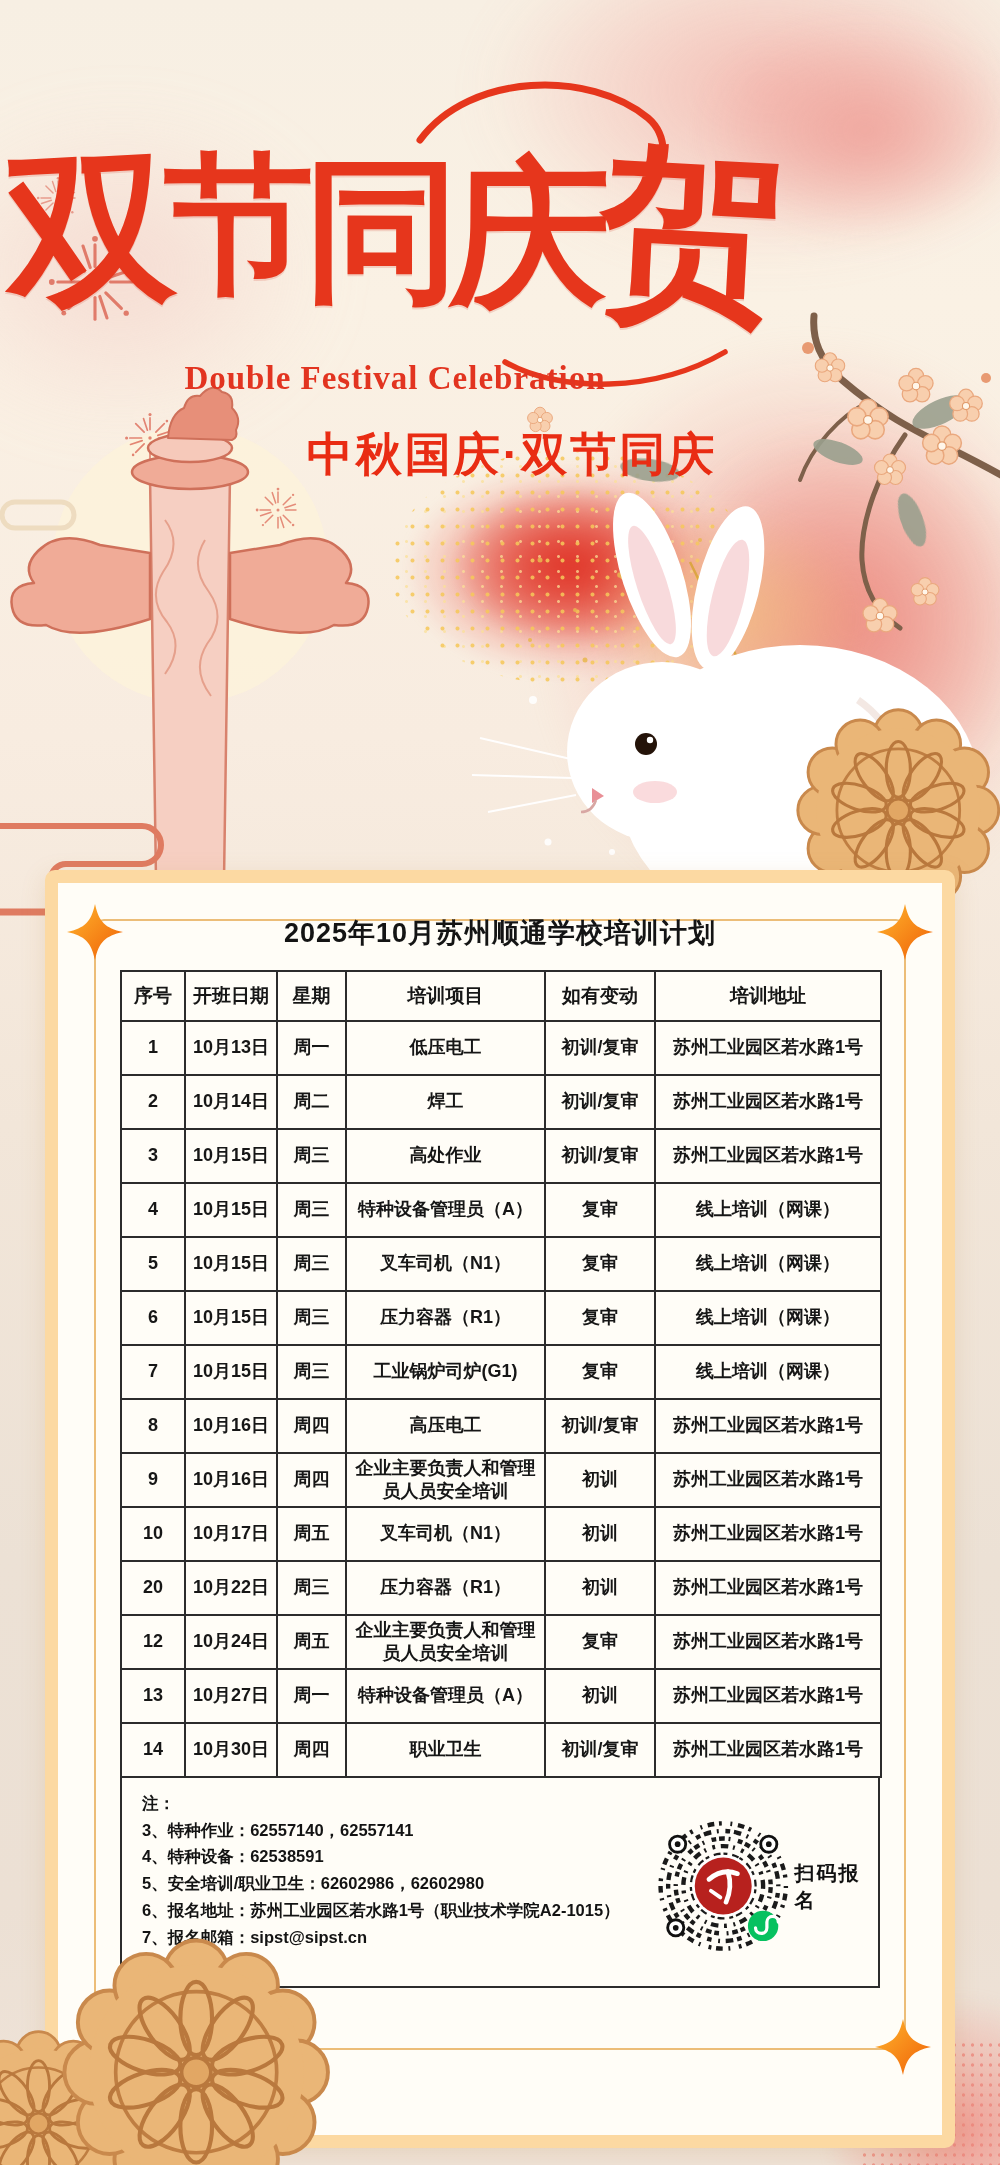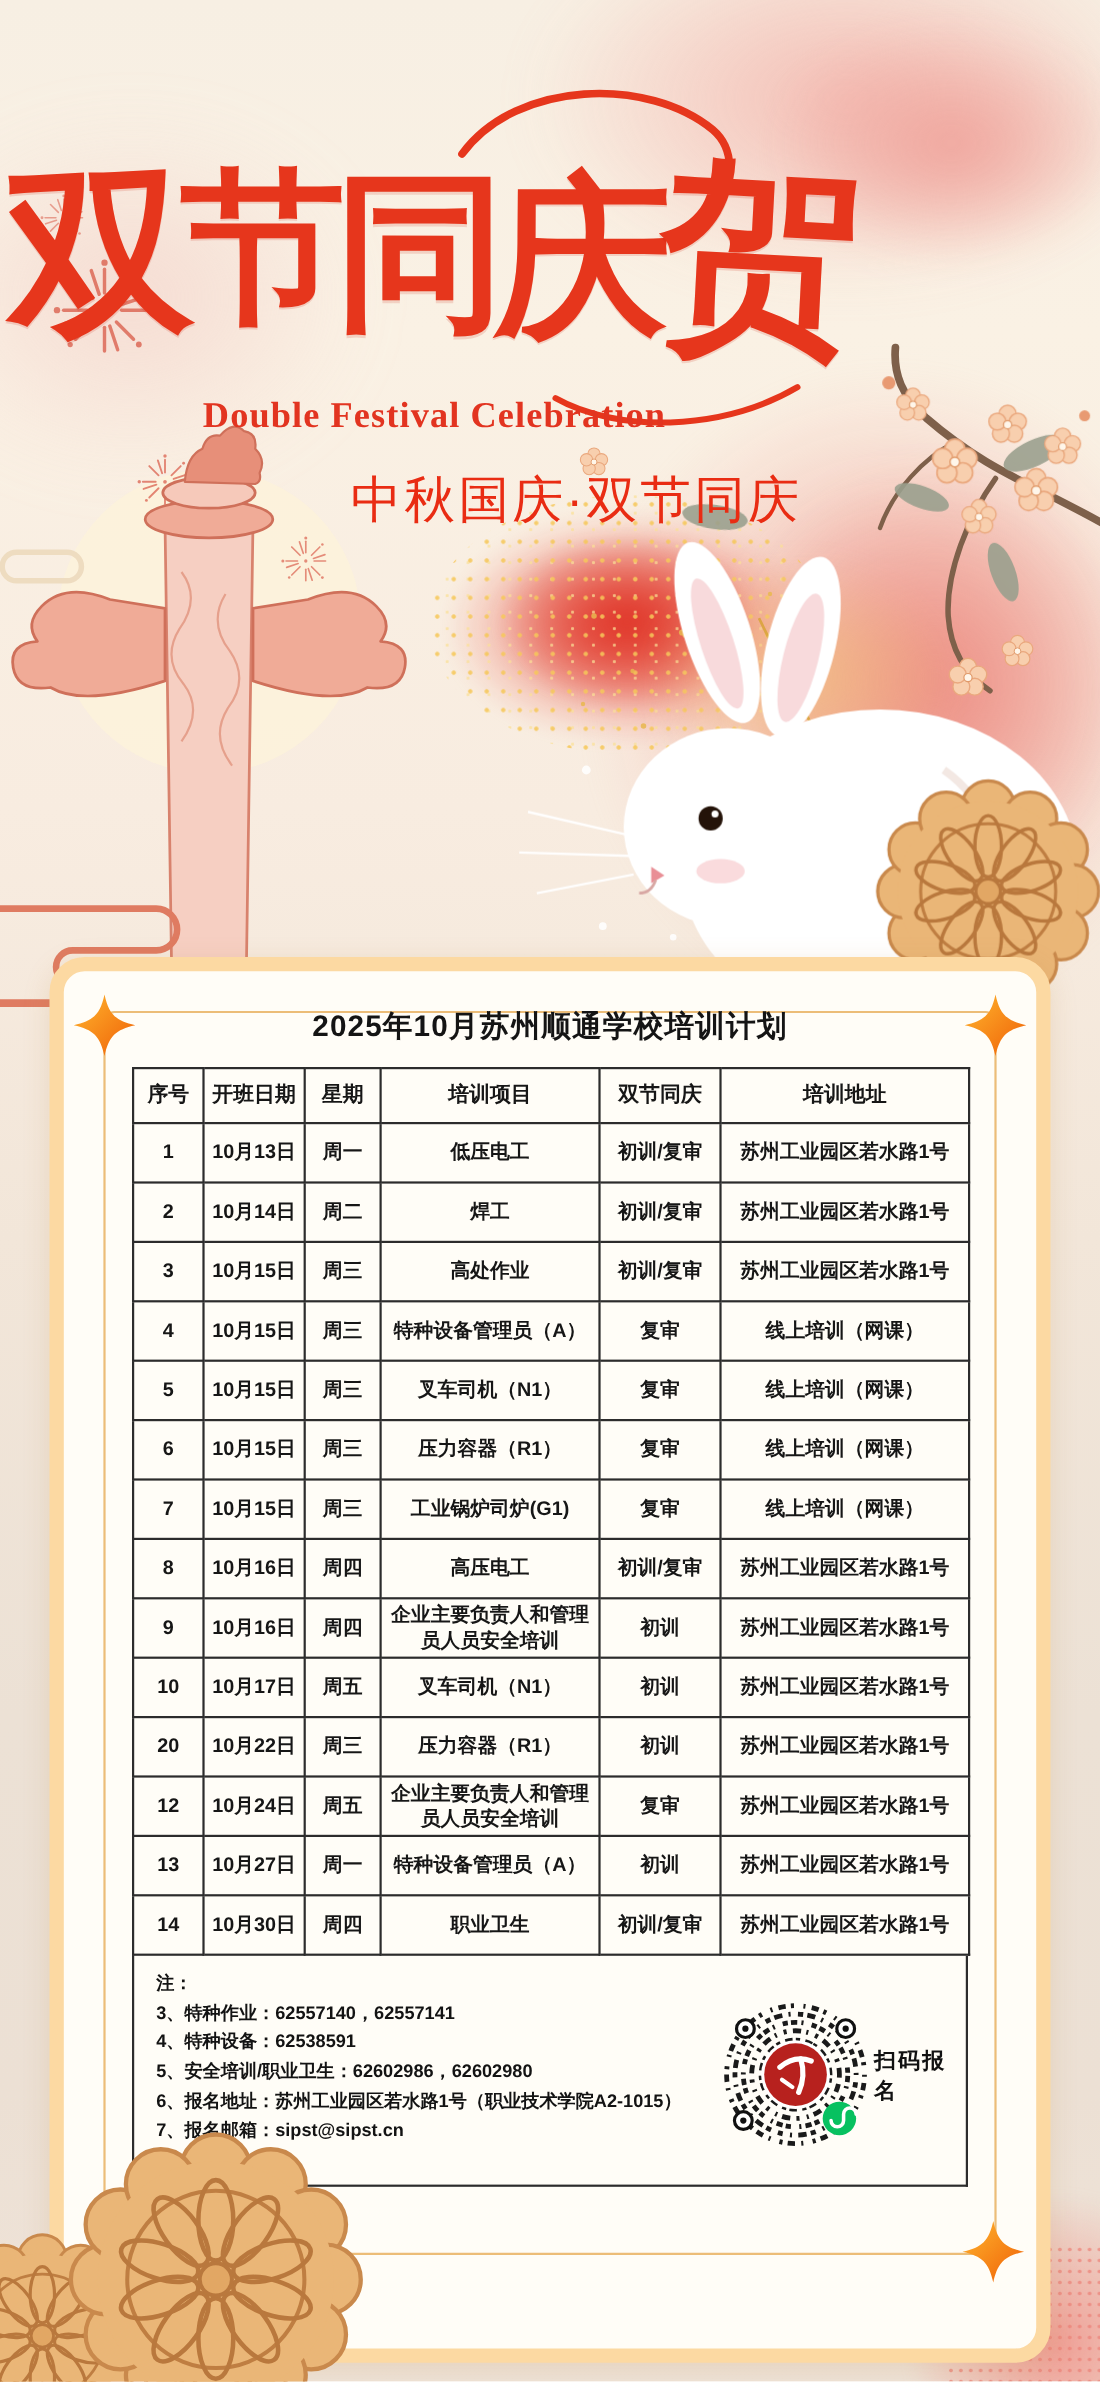--- a/index.html
+++ b/index.html
@@ -13,26 +13,26 @@
     align-items:flex-end;color:#e6361c;font-weight:900;line-height:.92;letter-spacing:-10px;
     text-shadow:0 2px 0 rgba(200,30,10,.15);}
   .hero-title span{display:inline-block;}
   .ht-c0{font-size:168px;transform:rotate(-3deg);}
   .ht-c1{font-size:150px;transform:translateY(-14px);}
   .ht-c2{font-size:156px;transform:translateY(-4px);}
   .ht-c3{font-size:160px;}
   .ht-c4{font-size:184px;transform:translateY(10px) rotate(3deg);}
   .hero-sub-en{position:absolute;left:95px;top:360px;width:600px;text-align:center;
     font-family:"Liberation Serif","DejaVu Serif",serif;font-weight:700;font-size:33px;color:#e23420;letter-spacing:1px;}
-  .hero-sub-cn{position:absolute;left:224px;top:424px;width:600px;text-align:center;
-    font-size:46px;font-weight:400;color:#e92c13;letter-spacing:3px;}
+  .hero-sub-cn{position:absolute;left:212px;top:424px;width:600px;text-align:center;
+    font-size:46px;font-weight:700;color:#e92c13;letter-spacing:3px;}
 
   
   .card{position:absolute;left:45px;top:870px;width:910px;height:1278px;box-sizing:border-box;
-    background:#fffdf7;border:13px solid #fcd9a2;border-radius:32px;
+    background:#fffdf7;border:13px solid #fcd9a2;border-radius:10px;
     box-shadow:0 6px 24px rgba(190,140,70,.18);}
   .inner-border{position:absolute;left:36px;right:36px;top:36px;bottom:85px;
     border:2px solid #ecbd78;border-radius:10px;pointer-events:none;}
   .card-title{position:absolute;left:0;top:32px;width:100%;text-align:center;
     font-size:27px;font-weight:700;color:#141414;letter-spacing:1px;}
   .sheet{position:absolute;left:62px;top:87px;width:868px;}
   table.sched{border-collapse:collapse;table-layout:fixed;width:760px;}
   table.sched th,table.sched td{border:2px solid #2c2c2c;text-align:center;vertical-align:middle;
     font-size:18px;font-weight:600;color:#161616;padding:2px 3px;line-height:1.3;overflow:hidden;}
   table.sched th{height:44px;font-size:19px;font-weight:700;}
@@ -293,21 +293,21 @@
           <col style="width:199px">
             <col style="width:110px">
             <col style="width:226px">
         </colgroup>
         <thead>
           <tr>
             <th>序号</th>
             <th>开班日期</th>
             <th>星期</th>
             <th>培训项目</th>
-            <th>双节同庆</th>
+            <th>如有变动</th>
             <th>培训地址</th>
           </tr>
         </thead>
         <tbody>
           <tr>
             <td>1</td>
             <td>10月13日</td>
             <td>周一</td>
             <td>低压电工</td>
             <td>初训/复审</td>

